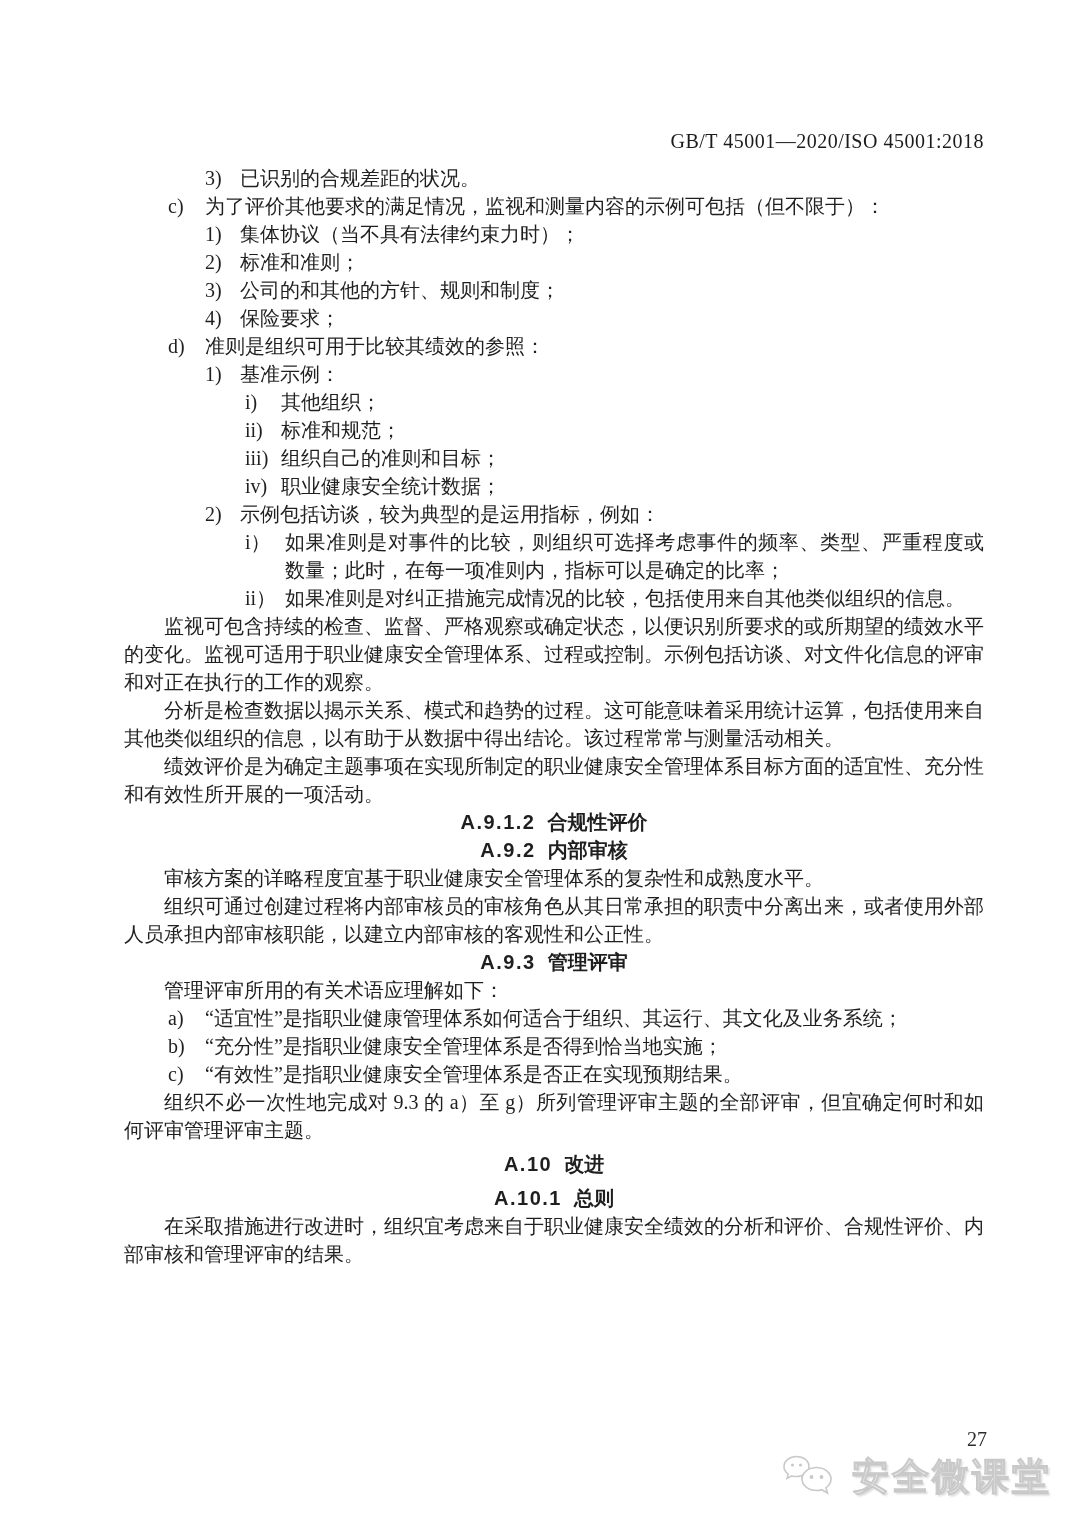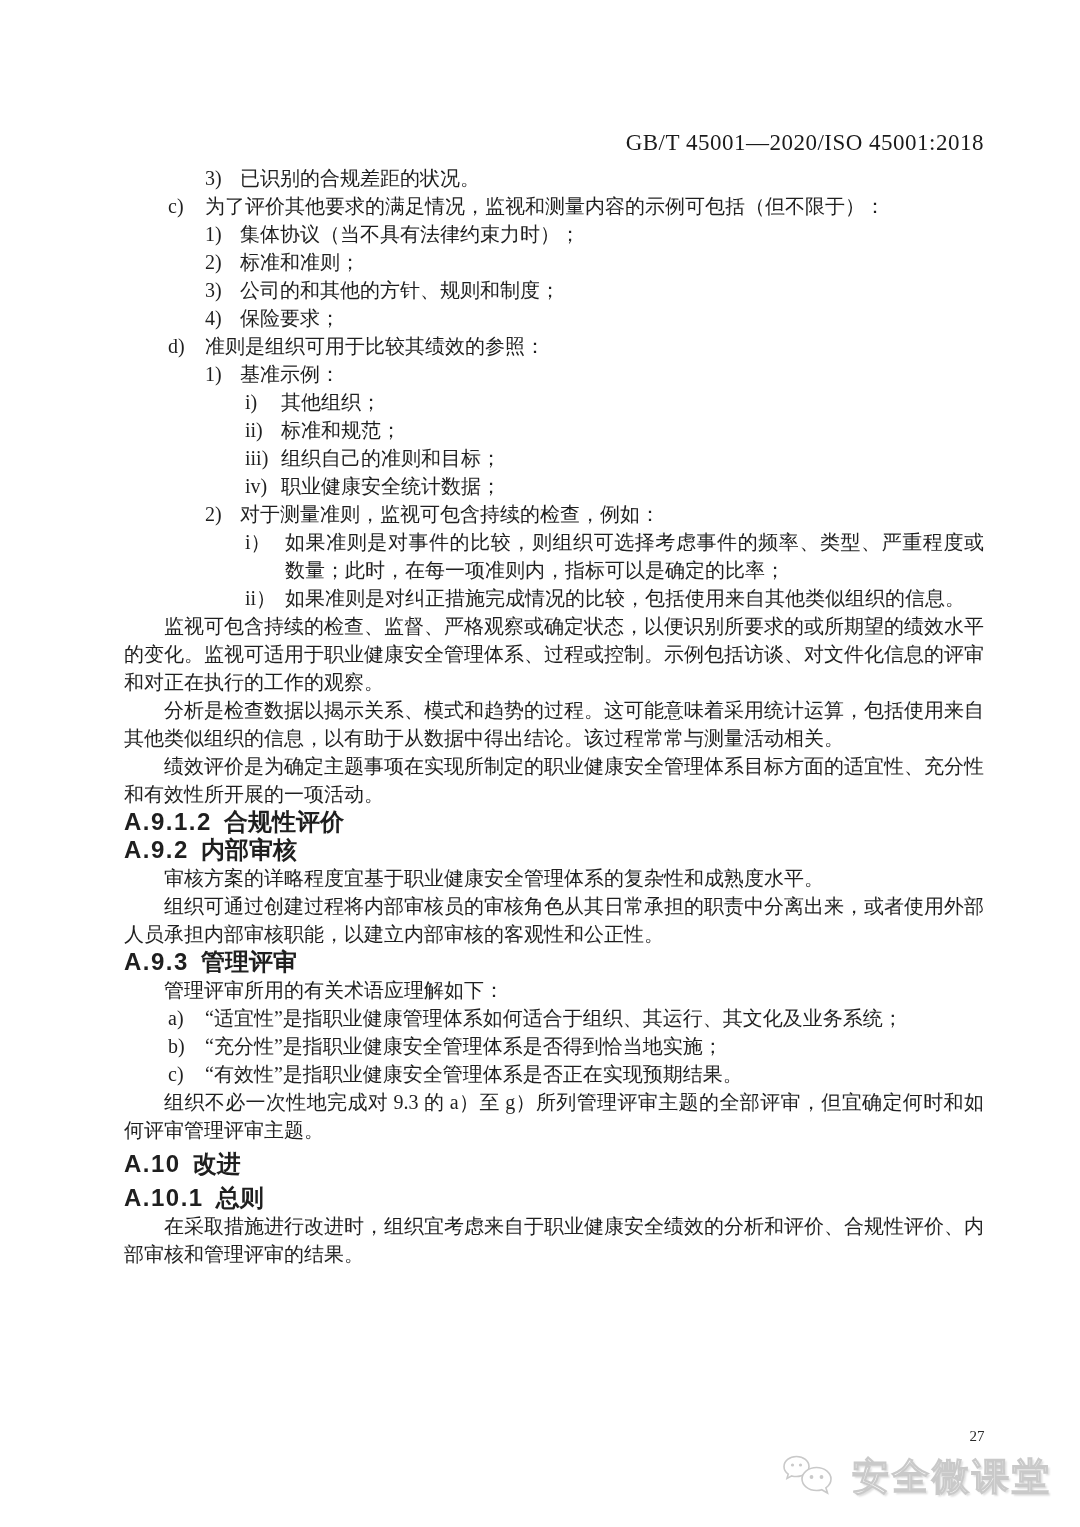--- a/index.html
+++ b/index.html
@@ -11,21 +11,21 @@
     overflow: hidden;
     font-family: "Liberation Serif", "DejaVu Serif", serif;
     color: #1f1f1f;
   }
   .doc-header {
     position: absolute;
     top: 130px;
     left: 0;
     right: 96px;
     text-align: right;
-    font-size: 23px;
+    font-size: 20px;
     letter-spacing: 0.5px;
     color: #1b1b1b;
   }
   .content {
     position: absolute;
     left: 124px;
     top: 164px;
     width: 860px;
     font-size: 20px;
     line-height: 28px;
@@ -38,33 +38,33 @@
   .list { display: flex; }
   .list .marker { flex: 0 0 auto; }
   .list .text  { flex: 1; text-align: justify; }
   .lvl1 { padding-left: 44px;  } .lvl1 .marker { width: 37px; }
   .lvl2 { padding-left: 81px;  } .lvl2 .marker { width: 35px; }
   .lvl3 { padding-left: 121px; } .lvl3 .marker { width: 36px; }
   .lvl4 { padding-left: 121px; } .lvl4 .marker { width: 40px; }
   .heading {
     font-family: "Liberation Sans", "DejaVu Sans", sans-serif;
     font-weight: bold;
-    font-size: 24px;
-    text-align: left;
+    font-size: 20px;
+    text-align: center;
   }
   .heading .num { letter-spacing: 1.5px; margin-right: 12px; }
   .h2 { margin: 0; }
   .h1 { margin-top: 6px; }
   .page-number {
     position: absolute;
     top: 1428px;
     left: 952px;
     width: 50px;
     text-align: center;
-    font-size: 15px;
+    font-size: 20px;
     color: #2a2a2a;
   }
   .watermark {
     position: absolute;
     top: 1452px;
     right: 28px;
     display: flex;
     align-items: center;
     gap: 16px;
   }
@@ -132,21 +132,21 @@
       <div class="list lvl3">
         <span class="marker">iii)</span>
         <span class="text">组织自己的准则和目标；</span>
       </div>
       <div class="list lvl3">
         <span class="marker">iv)</span>
         <span class="text">职业健康安全统计数据；</span>
       </div>
       <div class="list lvl2">
         <span class="marker">2)</span>
-        <span class="text">对于测量准则，监视可包含持续的检查，例如：</span>
+        <span class="text">示例包括访谈，较为典型的是运用指标，例如：</span>
       </div>
       <div class="list lvl4">
         <span class="marker">i）</span>
         <span class="text">如果准则是对事件的比较，则组织可选择考虑事件的频率、类型、严重程度或数量；此时，在每一项准则内，指标可以是确定的比率；</span>
       </div>
       <div class="list lvl4">
         <span class="marker">ii）</span>
         <span class="text">如果准则是对纠正措施完成情况的比较，包括使用来自其他类似组织的信息。</span>
       </div>
       <p class="para">监视可包含持续的检查、监督、严格观察或确定状态，以便识别所要求的或所期望的绩效水平的变化。监视可适用于职业健康安全管理体系、过程或控制。示例包括访谈、对文件化信息的评审和对正在执行的工作的观察。</p>

